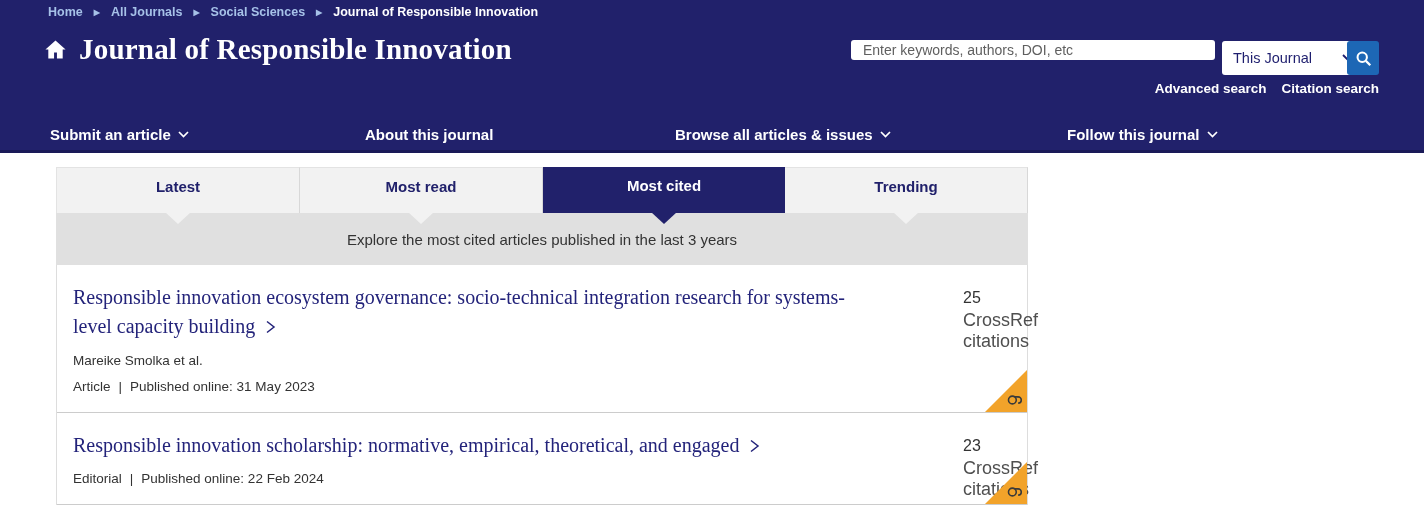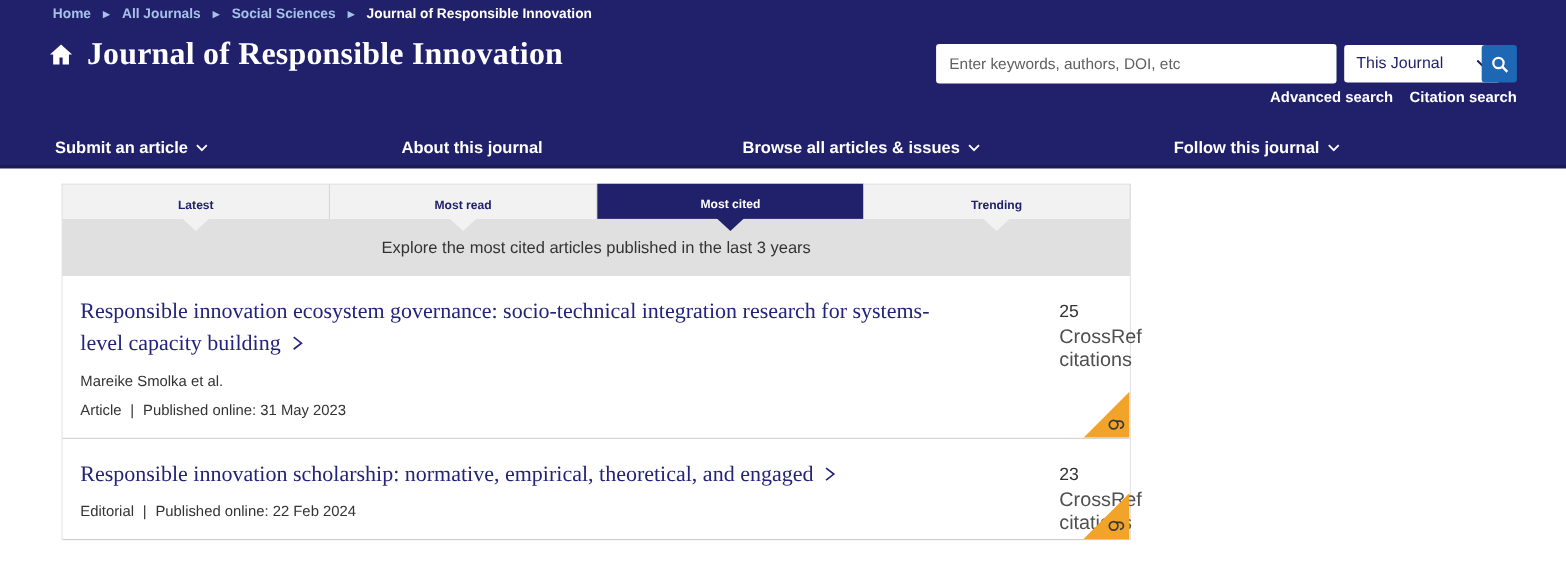--- a/index.html
+++ b/index.html
@@ -48,21 +48,21 @@
     margin: 0;
     font-family: "Liberation Serif", serif;
     font-size: 29px;
     font-weight: 700;
     letter-spacing: 0.2px;
   }
 
   .search-input {
     position: absolute;
     left: 851px; top: 40px;
-    width: 364px; height: 36px;
+    width: 364px; height: 20px;
     border: none;
     border-radius: 3px;
     padding: 0 12px;
     font-size: 14px;
     font-family: "Liberation Sans", sans-serif;
     color: #333;
   }
   .search-input::placeholder { color: #5f5f5f; }
 
   .scope-select {
@@ -126,24 +126,24 @@
 
   
   .module {
     margin: 14px 0 0 56px;
     width: 972px;
   }
   .tabs { display: flex; position: relative; }
   .tab {
     position: relative;
     flex: 1;
-    height: 32px;
+    height: 46px;
     line-height: 38px;
     text-align: center;
-    font-size: 11px;
+    font-size: 15px;
     font-weight: 700;
     background: #f2f2f2;
     color: #21216b;
     border-top: 1px solid #e3e3e3;
     border-right: 1px solid #d8d8d8;
     cursor: pointer;
   }
   .tab:first-child { border-left: 1px solid #e3e3e3; }
   .tab.active {
     background: #21216b;

